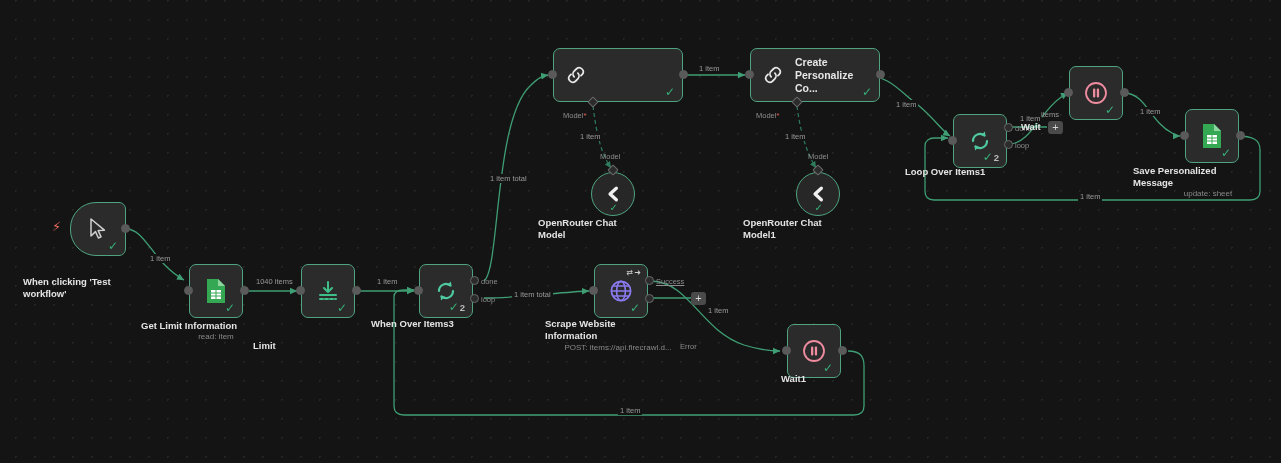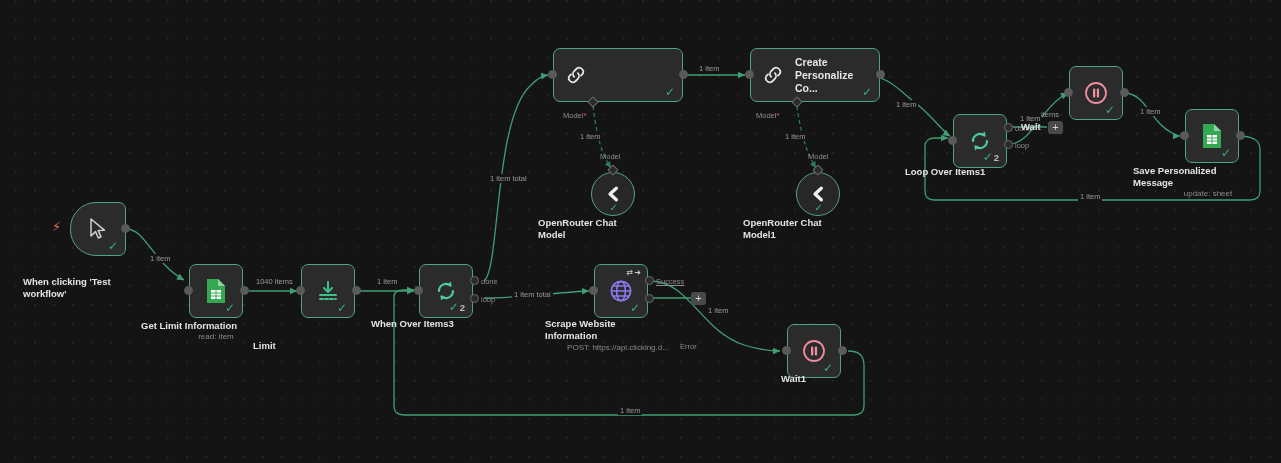--- a/index.html
+++ b/index.html
@@ -230,21 +230,21 @@
   <div class="tick">✓</div>
 </div>
 <div class="port filled" style="left:589px; top:286px;"></div>
 <div class="port" style="left:645px; top:276px;"></div>
 <div class="port" style="left:645px; top:294px;"></div>
 <div class="portlbl" style="left:656px; top:277px;text-decoration:underline;">Success</div>
 <div class="portlbl" style="left:680px; top:295px;margin-top:47px;">Error</div>
 <div class="plus" style="left:691px; top:292px;">+</div>
 <div class="nlabel" style="left:620px; top:318px;">Scrape Website
 Information</div>
-<div class="nsub" style="left:618px; top:343px;">POST: https://api.clicking.d...</div>
+<div class="nsub" style="left:618px; top:343px;">POST: items://api.firecrawl.d...</div>
 
 <div class="node sq" style="left:787px; top:324px;">
   <div class="nicon">
     <svg width="26" height="26" viewBox="0 0 26 26">
           <circle cx="13" cy="13" r="10" fill="none" stroke="#ef8ca0" stroke-width="1.8"></circle>
           <rect x="10" y="8.6" width="2.3" height="8.8" rx="1" fill="#ef8ca0"></rect>
           <rect x="13.8" y="8.6" width="2.3" height="8.8" rx="1" fill="#ef8ca0"></rect>
         </svg>
   </div>
   <div class="tick">✓</div>

